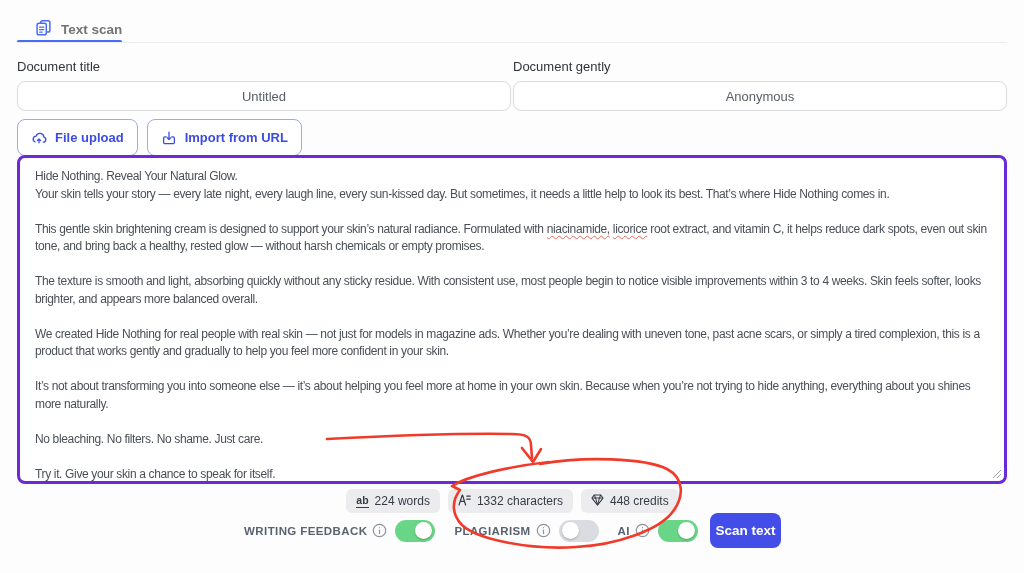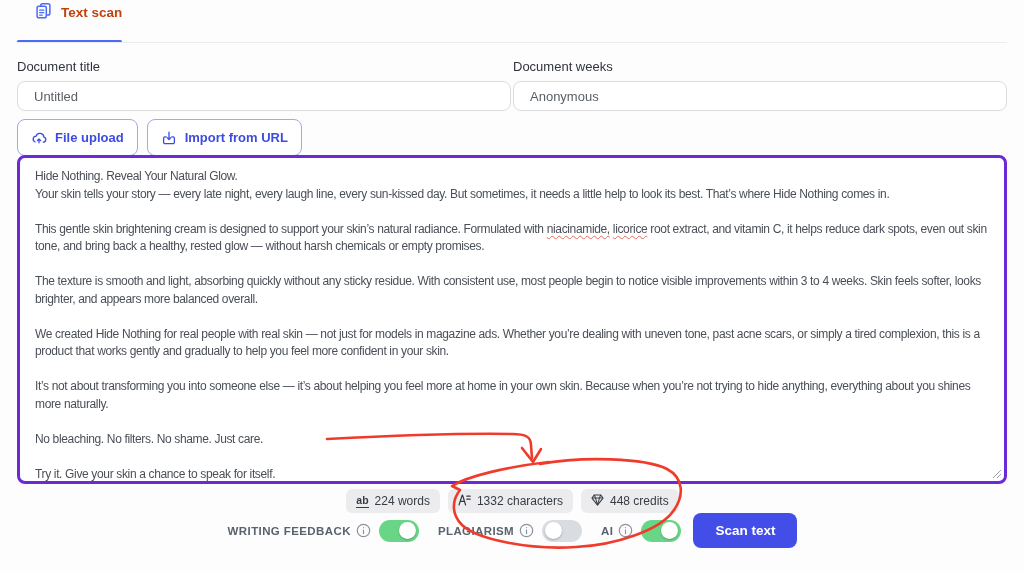--- a/index.html
+++ b/index.html
@@ -2,32 +2,32 @@
 <html><head>
 <meta charset="utf-8">
 <style>
   * { box-sizing: border-box; margin: 0; padding: 0; }
   html, body { width: 1024px; height: 573px; overflow: hidden; }
   body { background: #fdfdfe; font-family: "Liberation Sans", sans-serif; position: relative; }
 
   
   .tabbar { position: absolute; top: 0; left: 0; width: 1024px; height: 43px; }
   .tabbar-line { position: absolute; left: 17px; right: 17px; top: 42px; height: 1px; background: #ececee; }
-  .tab { position: absolute; left: 35px; top: 2px; display: flex; align-items: center; gap: 9px;
-         color: #c2410c; font-size: 13.5px; font-weight: 700; cursor: pointer; }
+  .tab { position: absolute; left: 35px; top: 19px; display: flex; align-items: center; gap: 9px;
+         color: #737373; font-size: 13.5px; font-weight: 700; cursor: pointer; }
   .tab-underline { position: absolute; left: 17px; top: 40px; width: 105px; height: 3px;
                    background: #4a6cf5; border-radius: 2px; }
 
   
   .form-row { position: absolute; top: 59px; left: 17px; width: 990px; display: flex; gap: 2px; }
   .field { flex: 1; }
   .field-label { font-size: 13px; color: #30343b; font-weight: 500; margin-bottom: 7px; display: block; }
   .text-input { width: 100%; height: 30px; border: 1px solid #d9dbdf; border-radius: 8px;
                 padding: 0 16px; font-size: 13px; color: #585e66; background: #fff; outline: none;
-                font-family: "Liberation Sans", sans-serif; }
+                font-family: "Liberation Sans", sans-serif; text-align: center; }
 
   
   .btn-row { position: absolute; top: 119px; left: 17px; display: flex; gap: 9px; }
   .outline-btn { display: flex; align-items: center; gap: 8px; height: 37px; padding: 7px 13px;
                  background: #fff; border: 1.5px solid #9ca9fa; border-radius: 8px;
                  color: #3c4be2; font-size: 13px; font-weight: 700; cursor: pointer;
                  font-family: "Liberation Sans", sans-serif; }
   .outline-btn svg { display: block; }
 
   
@@ -58,21 +58,21 @@
   .info { margin-right: 8px; display: flex; cursor: pointer; }
   .toggle { width: 40px; height: 22px; border-radius: 11px; position: relative; cursor: pointer;
             margin-right: 19px; flex: none; }
   .toggle .knob { position: absolute; top: 2.5px; width: 17px; height: 17px; border-radius: 50%;
                   background: #fff; box-shadow: 0 1px 2px rgba(0,0,0,0.25); }
   .toggle.on { background: #69d687; }
   .toggle.on .knob { right: 3px; }
   .toggle.off { background: #d9dce1; }
   .toggle.off .knob { left: 3px; }
 
-  .scan-btn { width: 104px; height: 35px; background: #434de8; color: #fff; border: none;
+  .scan-btn { width: 71px; height: 35px; background: #434de8; color: #fff; border: none;
               border-radius: 8px; font-size: 13.5px; font-weight: 700; cursor: pointer;
               font-family: "Liberation Sans", sans-serif; }
 
   
   .annotation-overlay { position: absolute; top: 0; left: 0; width: 1024px; height: 573px;
                         pointer-events: none; z-index: 50; }
 </style>
 </head>
 <body>
 
@@ -90,21 +90,21 @@
   <div class="tab-underline"></div>
   <div class="tabbar-line"></div>
 </div>
 
 <div class="form-row">
   <div class="field">
     <label class="field-label">Document title</label>
     <input class="text-input" type="text" value="Untitled" style="">
   </div>
   <div class="field">
-    <label class="field-label">Document weeks</label>
+    <label class="field-label">Document gently</label>
     <input class="text-input" type="text" value="Anonymous" style="">
   </div>
 </div>
 
 <div class="btn-row">
   <button class="outline-btn">
     <span>
       <svg width="16" height="16" viewBox="0 0 16 16" fill="none" stroke="#3c4be2" stroke-width="1.3" stroke-linecap="round" stroke-linejoin="round">
         <path d="M12.3 12.2 a2.6 2.6 0 0 0 .6-5.1 a4 4 0 0 0-7.8-.9 a3 3 0 0 0 -1 5.8"></path>
         <path d="M8 12.8 V9 M6.3 10.6 L8 8.9 L9.7 10.6"></path>

